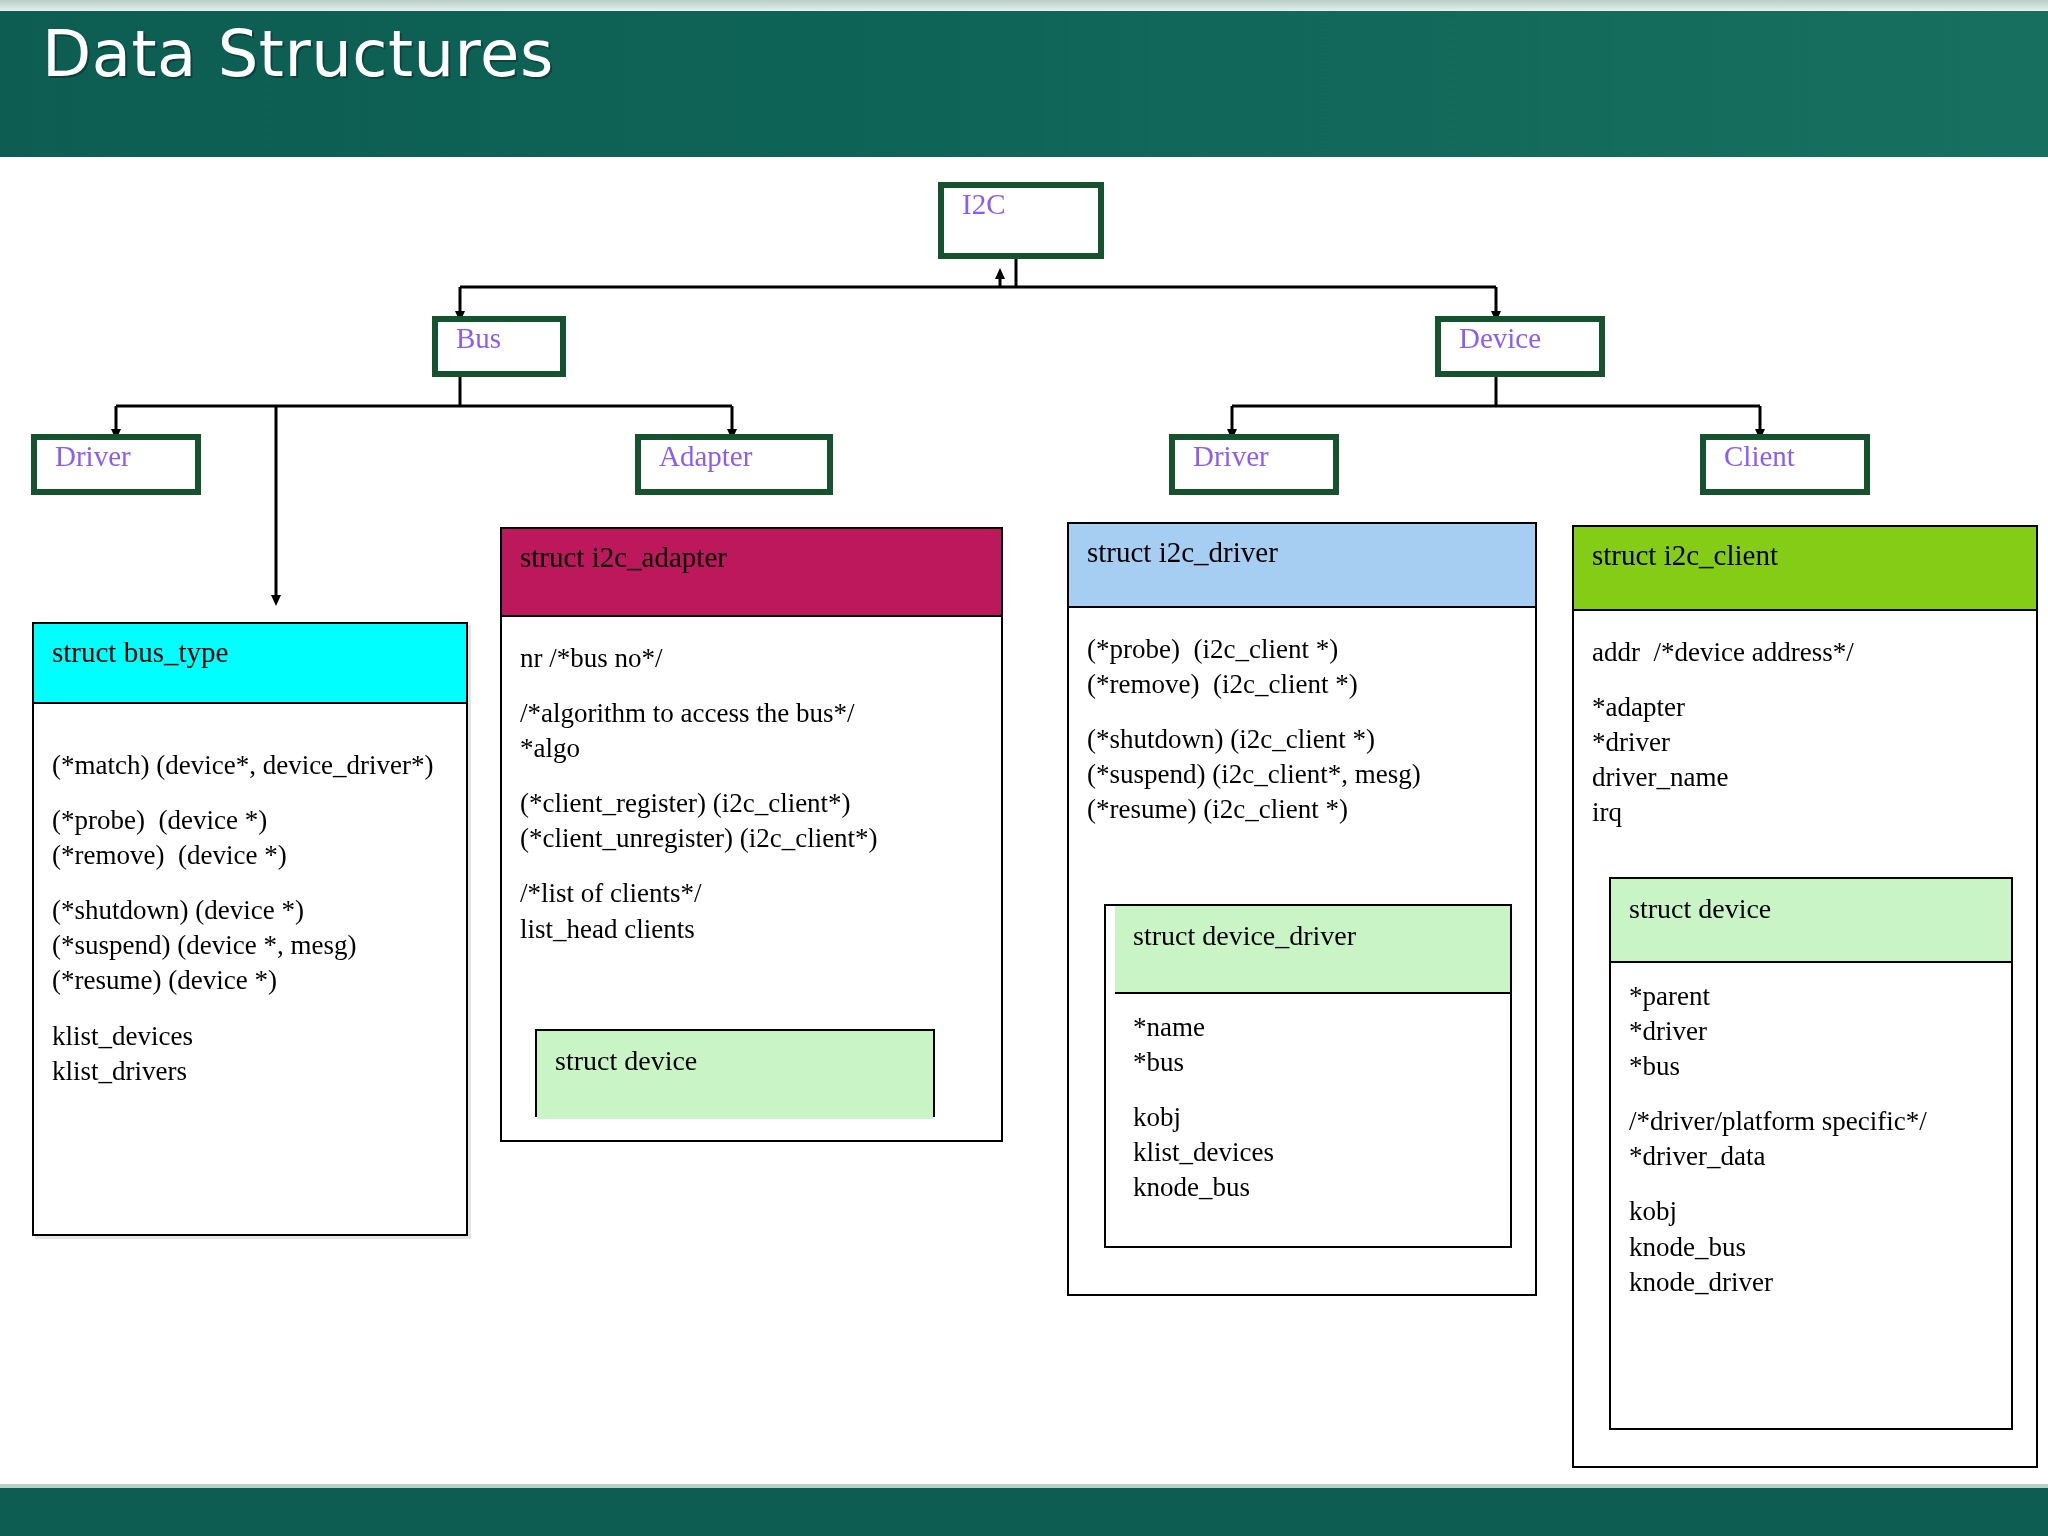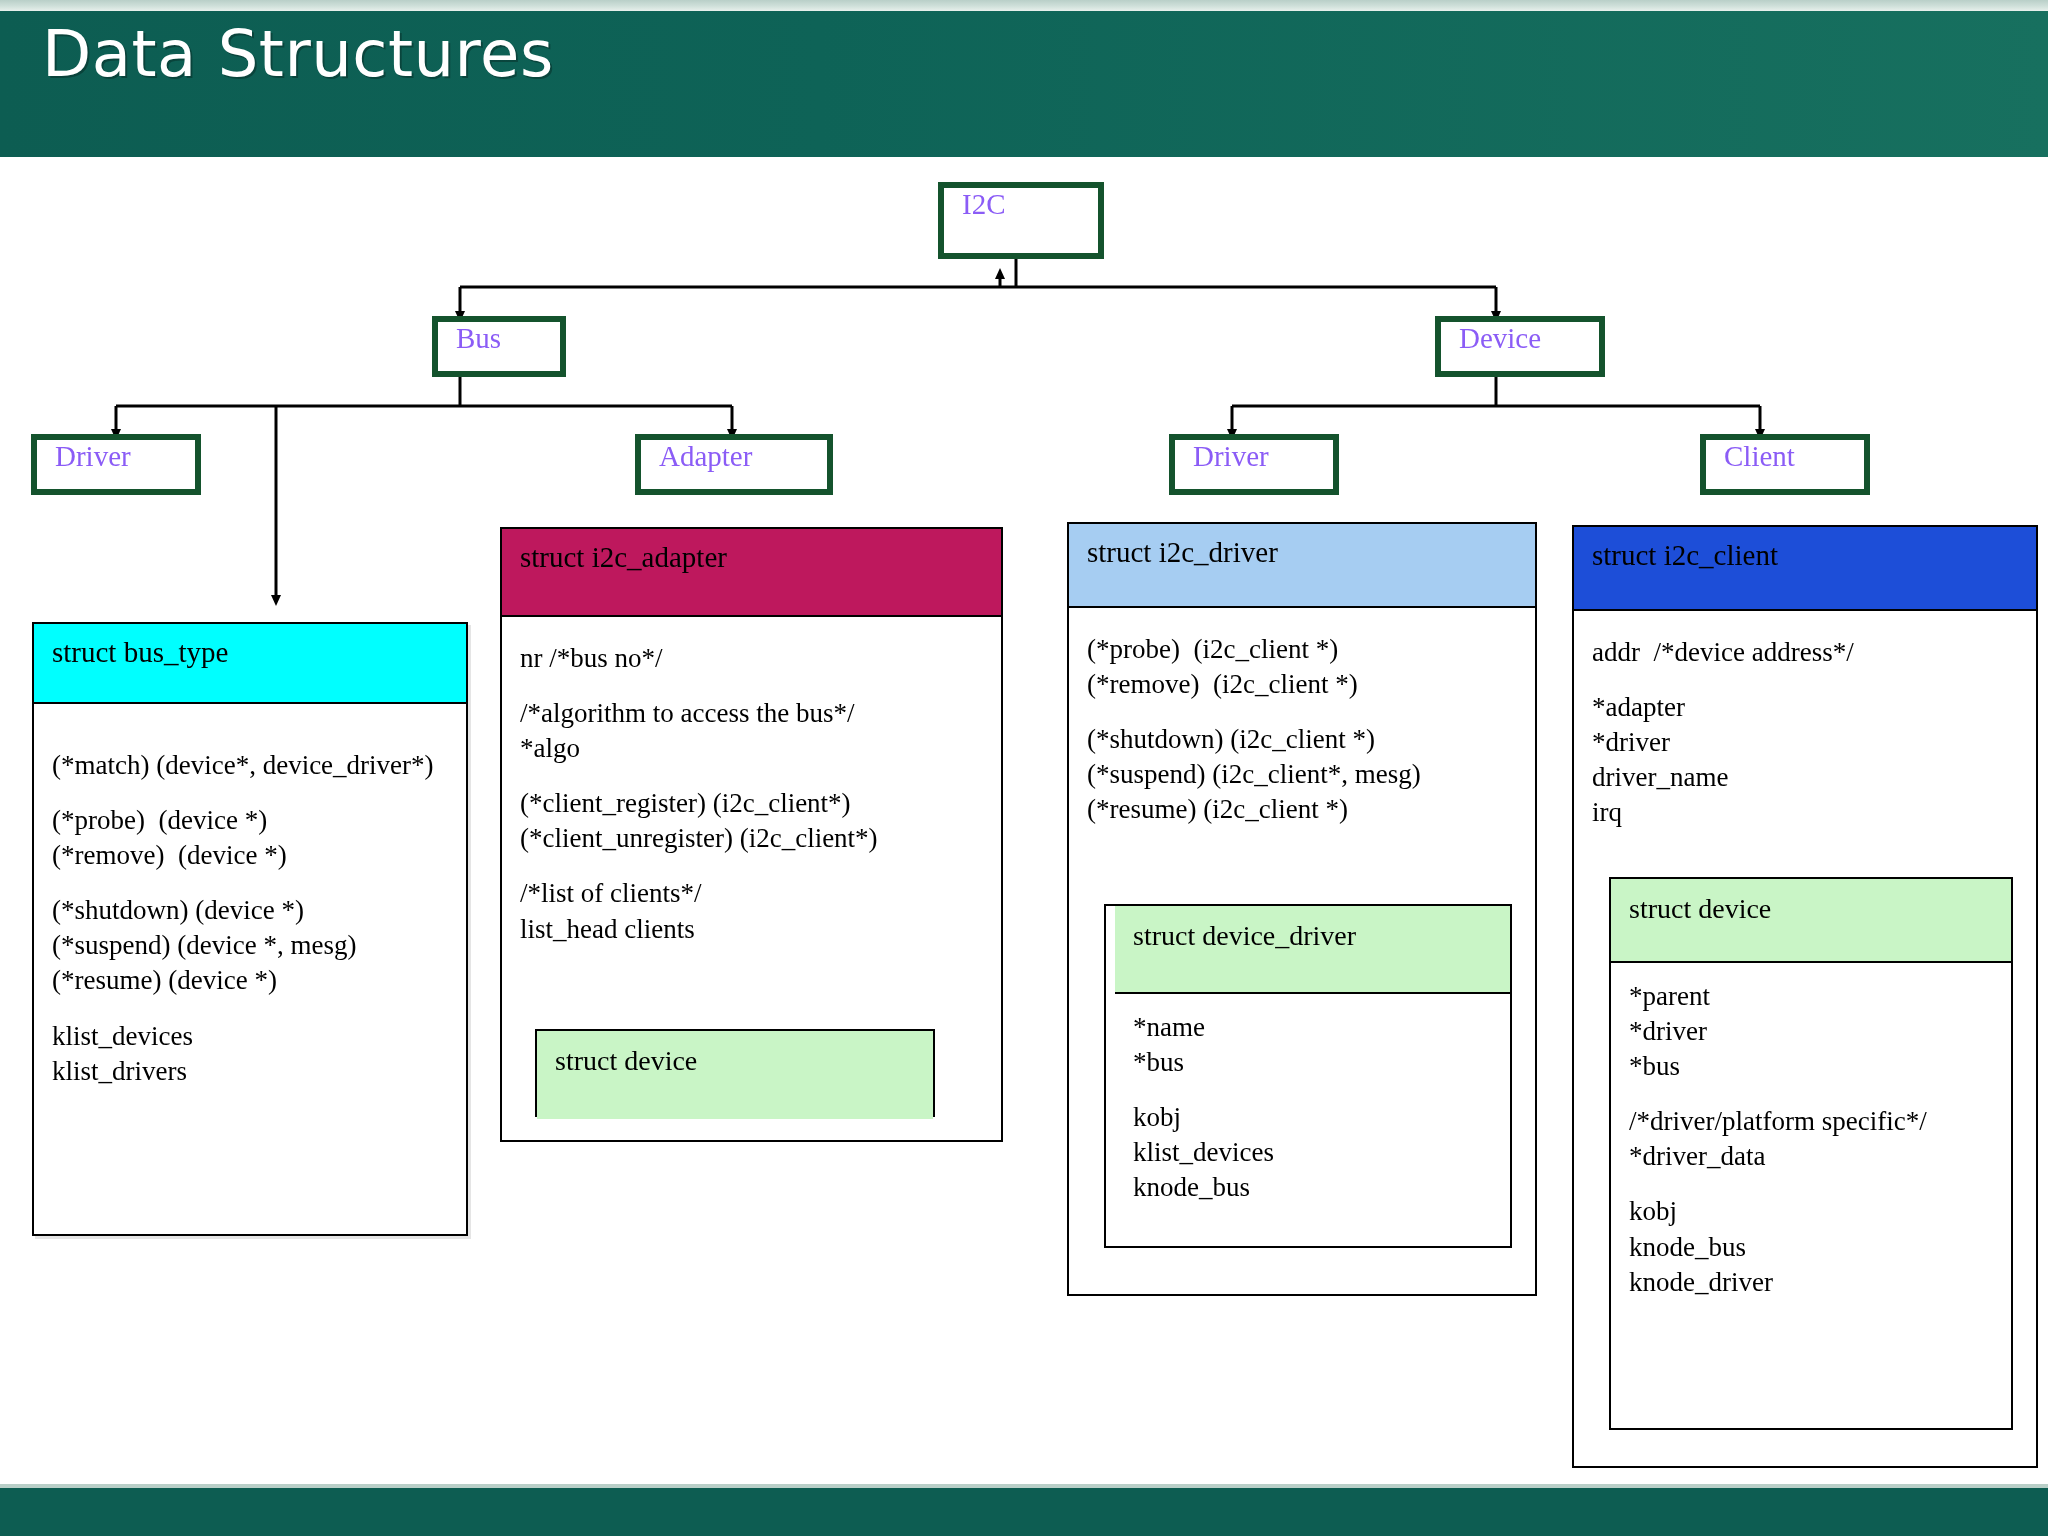--- a/index.html
+++ b/index.html
@@ -271,21 +271,21 @@
           <div class="ln">*bus</div>
           <div class="gap"></div>
           <div class="ln">kobj</div>
           <div class="ln">klist_devices</div>
           <div class="ln">knode_bus</div>
         </div>
     </div>
   </div>
 
   <div class="card" style="left:1572px; top:525px; width:466px; height:943px;">
-    <div class="card-head" style="height:84px; background:#1d4ed8;">
+    <div class="card-head" style="height:84px; background:#84cc16;">
       <span>struct i2c_client</span>
     </div>
     <div class="card-body">
         <div class="ln">addr  /*device address*/</div>
         <div class="gap"></div>
         <div class="ln">*adapter</div>
         <div class="ln">*driver</div>
         <div class="ln">driver_name</div>
         <div class="ln">irq</div>
       </div>

